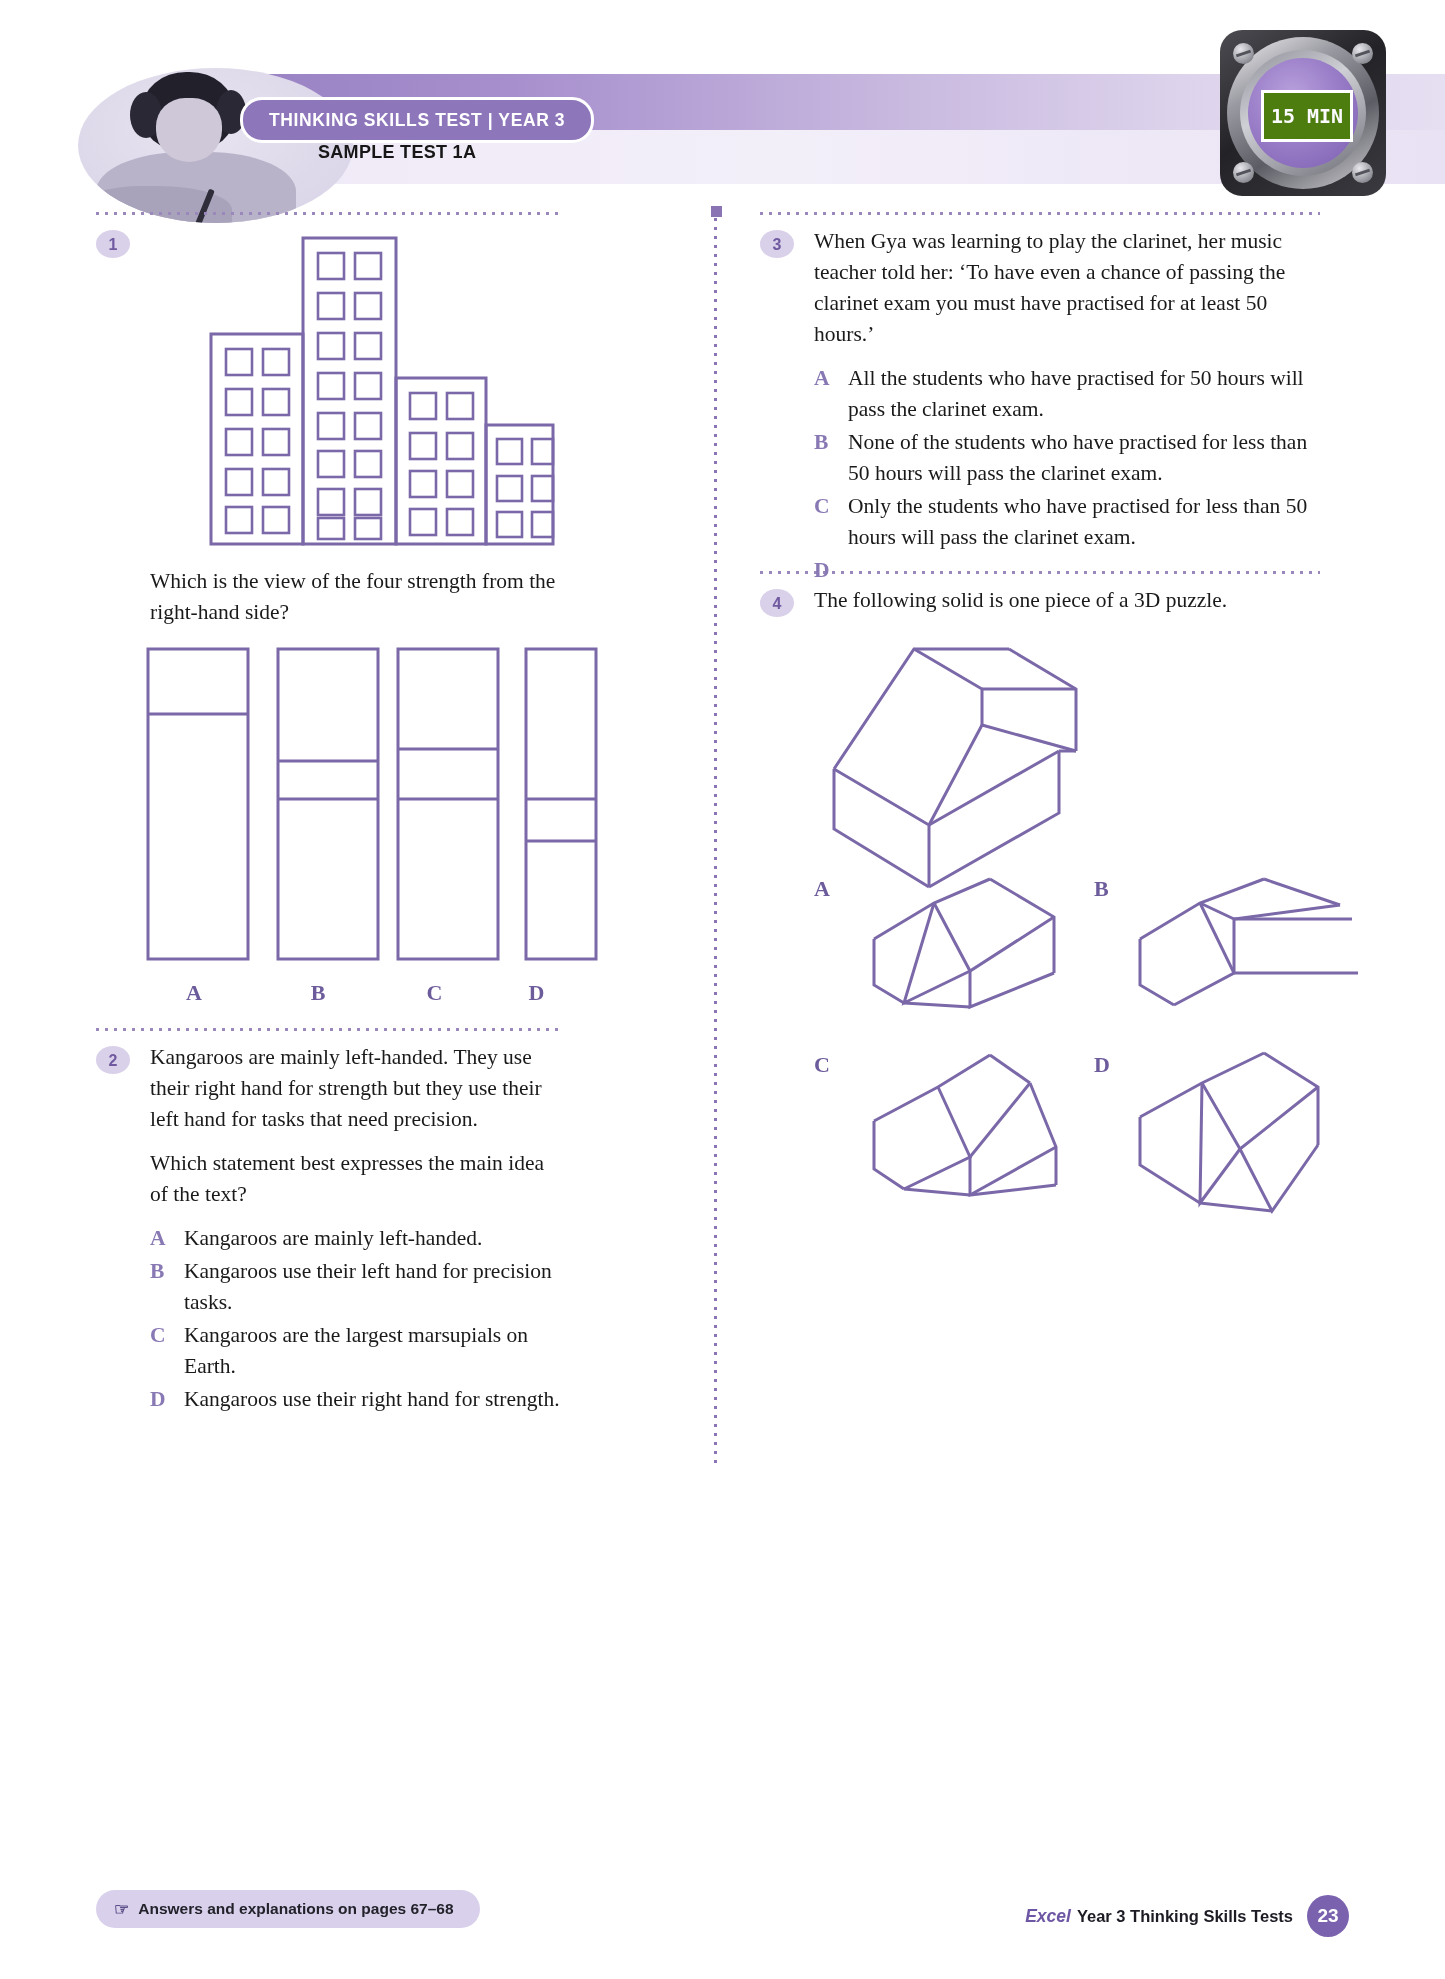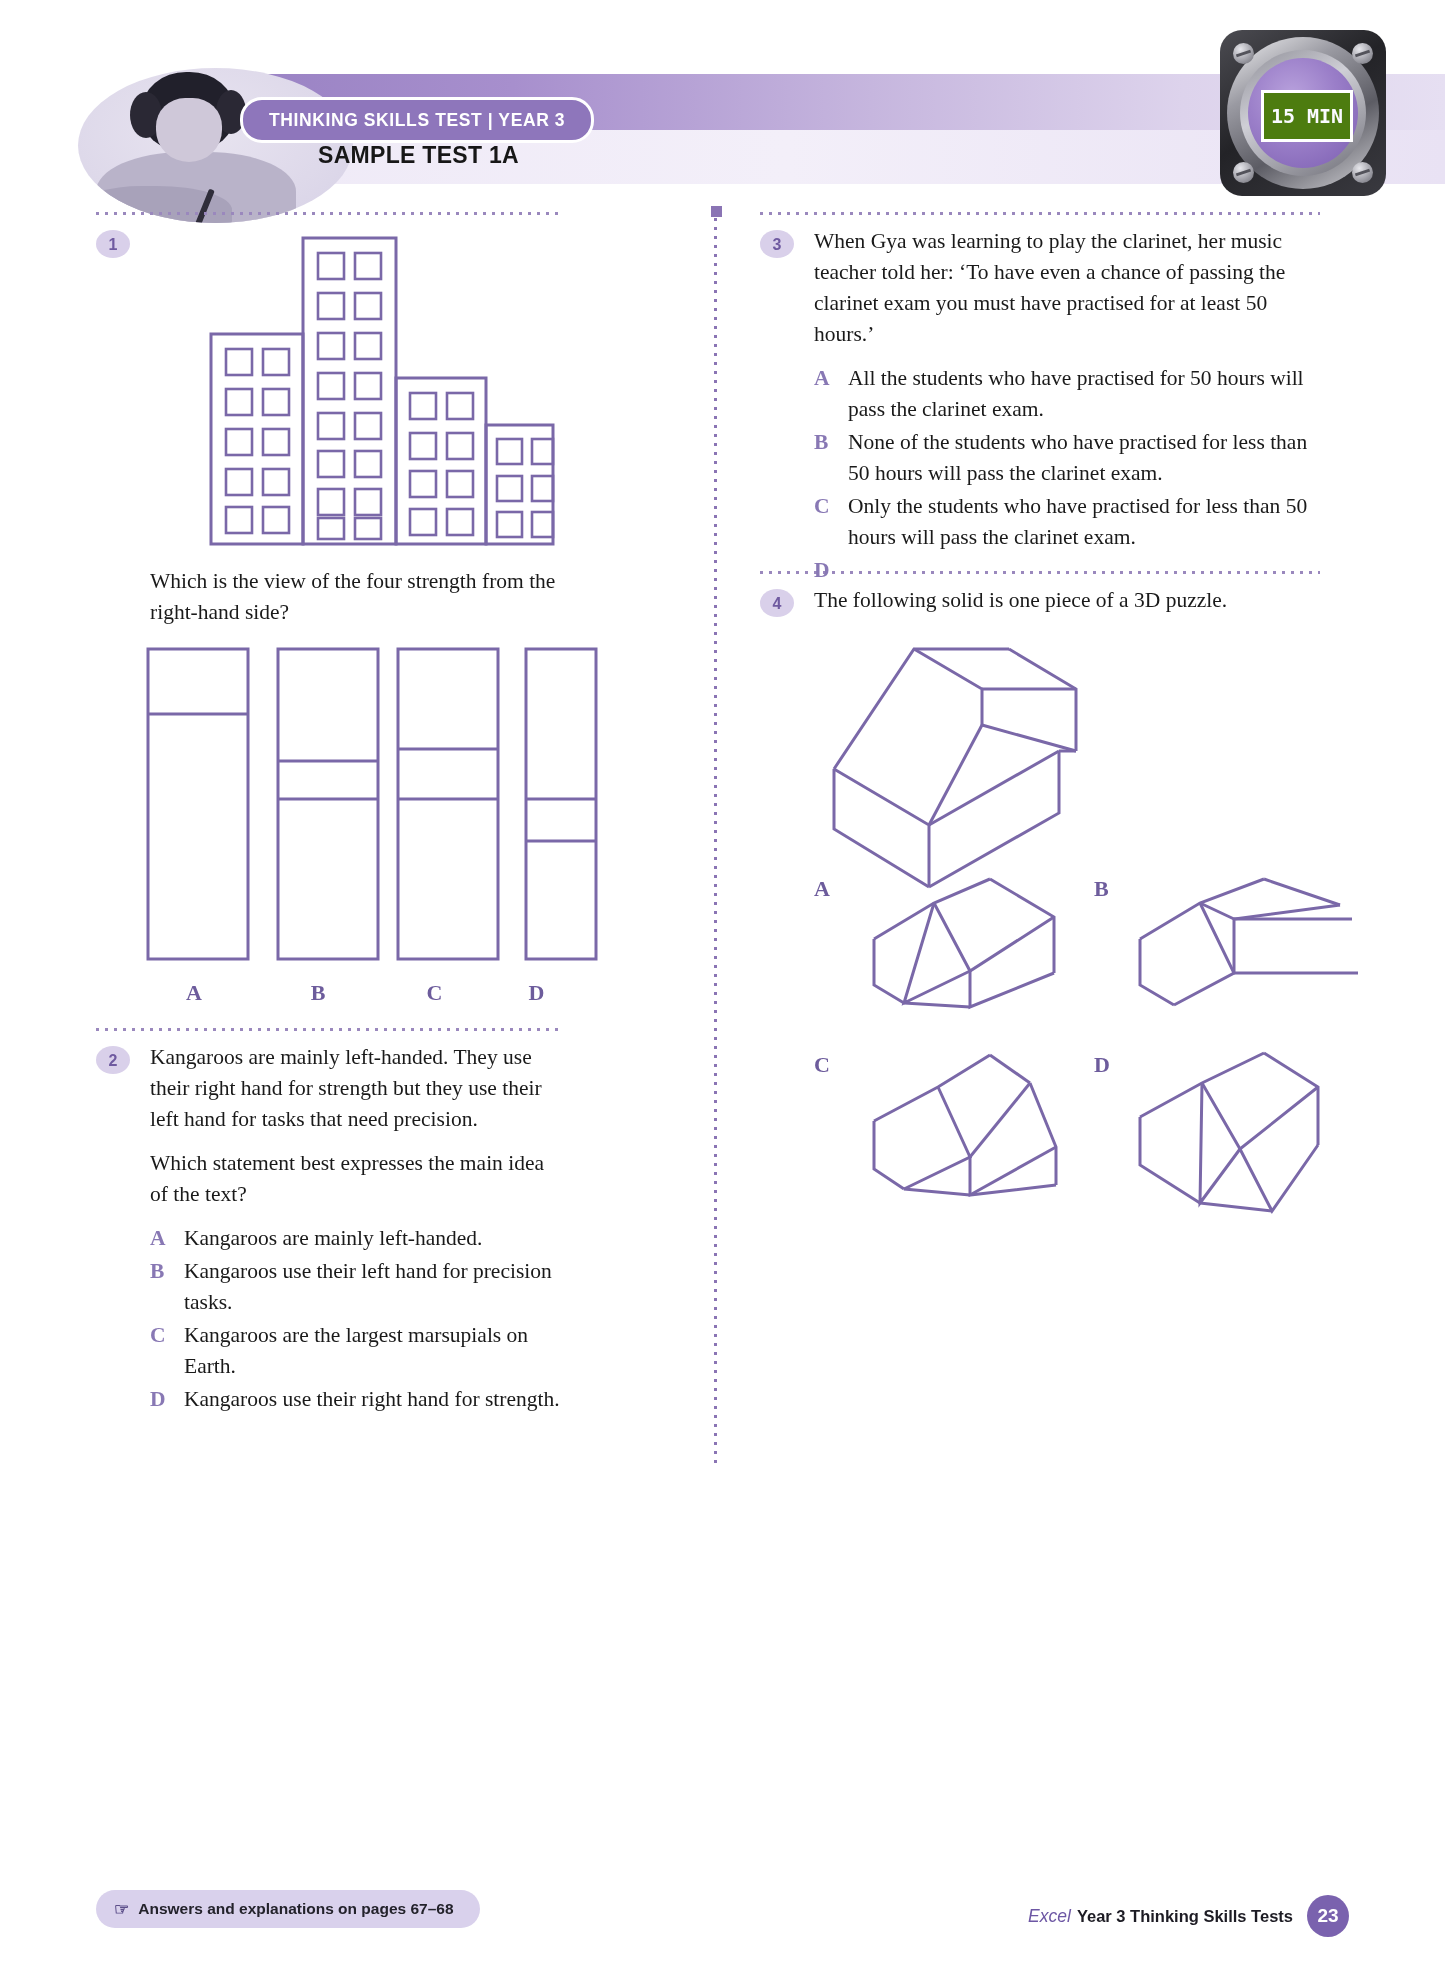--- a/index.html
+++ b/index.html
@@ -58,21 +58,21 @@
   .pill{
     position:absolute;left:240px;top:63px;height:40px;
     background:#8e76bb;border:3px solid #ffffff;border-radius:22px;
     display:flex;align-items:center;padding:0 26px;
     font-family:"Liberation Sans", sans-serif;
     font-weight:bold;font-size:17.5px;letter-spacing:0.6px;color:#ffffff;
   }
   .sample-title{
     position:absolute;left:318px;top:108px;
     font-family:"Liberation Sans", sans-serif;
-    font-weight:bold;font-size:23px;letter-spacing:0.3px;color:#171717;
+    font-weight:bold;font-size:18px;letter-spacing:0.3px;color:#171717;
   }
 
   
   .timer{position:absolute;left:1216px;top:26px;width:174px;height:174px;}
   .timer .plate{
     position:absolute;left:4px;top:4px;width:166px;height:166px;border-radius:22px;
     background:linear-gradient(145deg,#4c4c52,#232327 45%,#3a3a40);
   }
   .timer .ring-o{
     position:absolute;left:11px;top:11px;width:152px;height:152px;border-radius:50%;
@@ -154,21 +154,21 @@
   .ans-pill{
     position:absolute;left:96px;top:0px;height:38px;border-radius:19px;
     background:#d9d1ec;display:flex;align-items:center;padding:0 26px 0 18px;
     font-family:"Liberation Sans", sans-serif;font-size:15.5px;color:#23222b;font-weight:600;
   }
   .hand-icon{margin-right:9px;font-size:17px;color:#5d4f8a;}
   .foot-right{
     position:absolute;right:96px;top:5px;display:flex;align-items:center;
     font-family:"Liberation Sans", sans-serif;font-size:16.5px;color:#1d1c24;font-weight:600;
   }
-  .excel{color:#6d57a4;font-style:italic;font-weight:normal;margin-right:6px;font-size:17.5px;}
+  .excel{color:#6d57a4;font-style:italic;font-weight:bold;margin-right:6px;font-size:17.5px;}
   .pagebadge{
     margin-left:14px;width:42px;height:42px;border-radius:50%;background:#7a62ae;
     color:#fff;font-weight:bold;font-size:19px;
     display:flex;align-items:center;justify-content:center;
   }
 </style>
 </head>
 <body>
 
 <div class="page">

